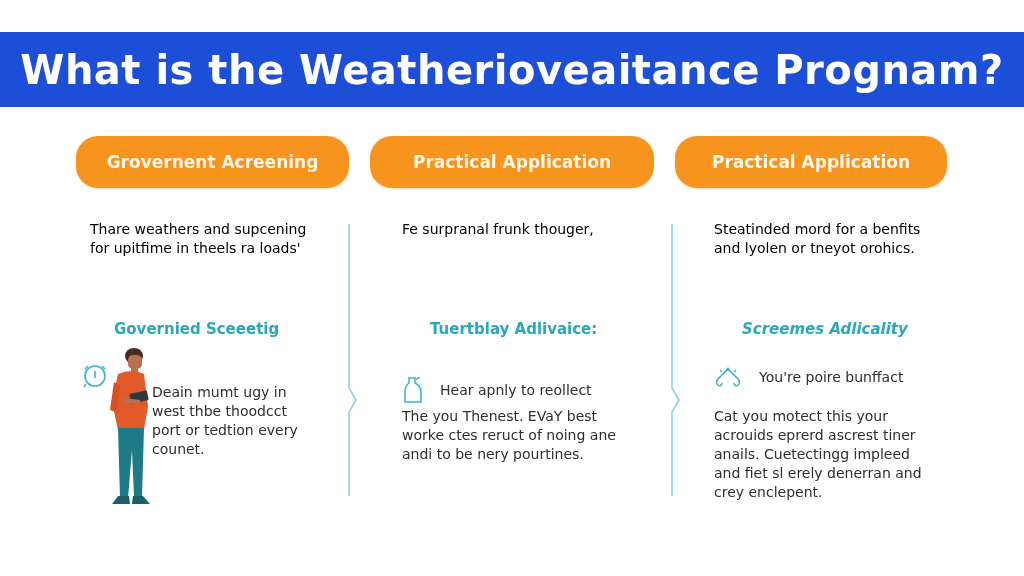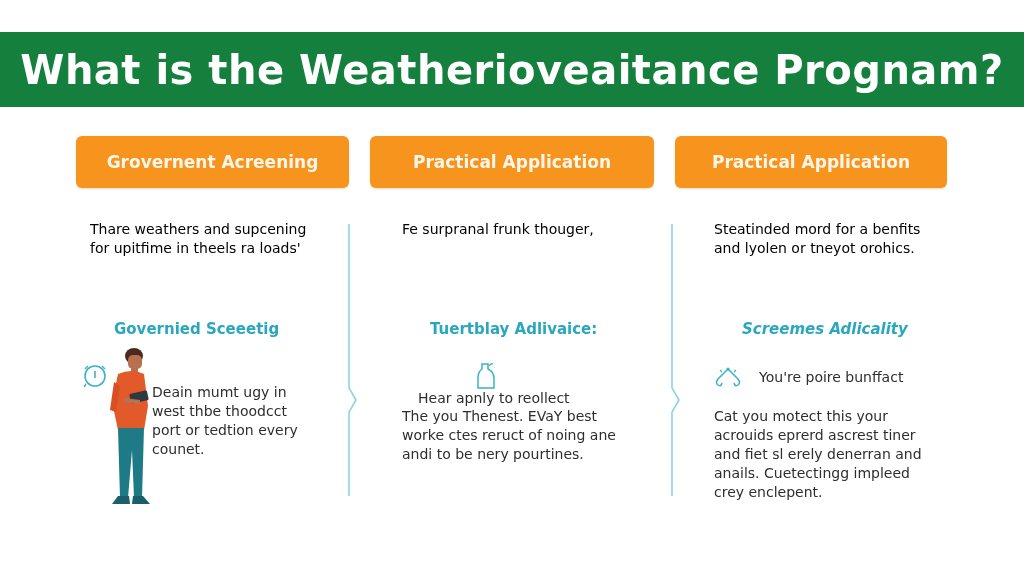--- a/index.html
+++ b/index.html
@@ -1,30 +1,30 @@
 <!DOCTYPE html>
 <html><head>
   <meta charset="utf-8">
   <style>
     * { box-sizing: border-box; margin: 0; padding: 0; }
     html, body { width: 1024px; height: 576px; background: #ffffff; overflow: hidden; }
     body { position: relative; font-family: "DejaVu Sans", "Liberation Sans", sans-serif; color: #2b2b2b; }
 
     .banner {
       position: absolute; left: 0; top: 32px; width: 1024px; height: 75px;
-      background: #15803d;
+      background: #1d4ed8;
       display: flex; align-items: center; justify-content: center;
     }
     .banner h1 {
       font-family: "DejaVu Sans", sans-serif;
       font-weight: bold; font-size: 40px; color: #ffffff; letter-spacing: 0.5px;
     }
 
     .pill {
-      position: absolute; top: 136px; height: 52px; border-radius: 6px;
+      position: absolute; top: 136px; height: 52px; border-radius: 22px;
       background: #f7941d;
       display: flex; align-items: center; justify-content: center;
       color: #fff6ea; font-weight: bold; font-size: 17px;
       box-shadow: 0 1px 2px rgba(200,120,20,0.25);
       cursor: pointer;
     }
 
     .intro {
       position: absolute; top: 220px; font-size: 14px; line-height: 19px; color: #000000;
     }
@@ -107,21 +107,21 @@
   <path d="M29 150 L39 150 L46 158 L28 158 Z" fill="#1a5f69"></path>
 </svg>
 
 <div class="body-text" style="left:152px; top:372px;margin-top:11px;">
   <div>Deain mumt ugy in</div>
   <div>west thbe thoodcct</div>
   <div>port or tedtion every</div>
   <div>counet.</div>
 </div>
 
-<div class="icon-row" style="left:402px; top:362px;flex-direction:column;">
+<div class="icon-row" style="left:402px; top:376px;">
   <svg width="22" height="28" viewBox="0 0 22 28">
     <path d="M7 2 L13 2 L13 7 Q19 10 19 16 L19 26 L3 26 L3 16 Q3 10 7 7 Z" fill="none" stroke="#3bb3c6" stroke-width="1.5"></path>
     <path d="M14 4 Q16 1 18 2" fill="none" stroke="#3bb3c6" stroke-width="1.3"></path>
   </svg>
   <span class="label">Hear apnly to reollect</span>
 </div>
 
 <div class="body-text" style="left:402px; top:407px;">
   <div>The you Thenest. EVaY best</div>
   <div>worke ctes reruct of noing ane</div>
@@ -135,16 +135,16 @@
     <circle cx="15" cy="3" r="1.6" fill="#3bb3c6"></circle>
     <path d="M9 6 L7 4" stroke="#3bb3c6" stroke-width="1.2"></path>
     <path d="M21 6 L23 4" stroke="#3bb3c6" stroke-width="1.2"></path>
   </svg>
   <span class="label">You're poire bunffact</span>
 </div>
 
 <div class="body-text" style="left:714px; top:407px;">
   <div>Cat you motect this your</div>
   <div>acrouids eprerd ascrest tiner</div>
+  <div>anails. Cuetectingg impleed</div>
   <div>and fiet sl erely denerran and</div>
-  <div>anails. Cuetectingg impleed</div>
   <div>crey enclepent.</div>
 </div>
 
 </body></html>

